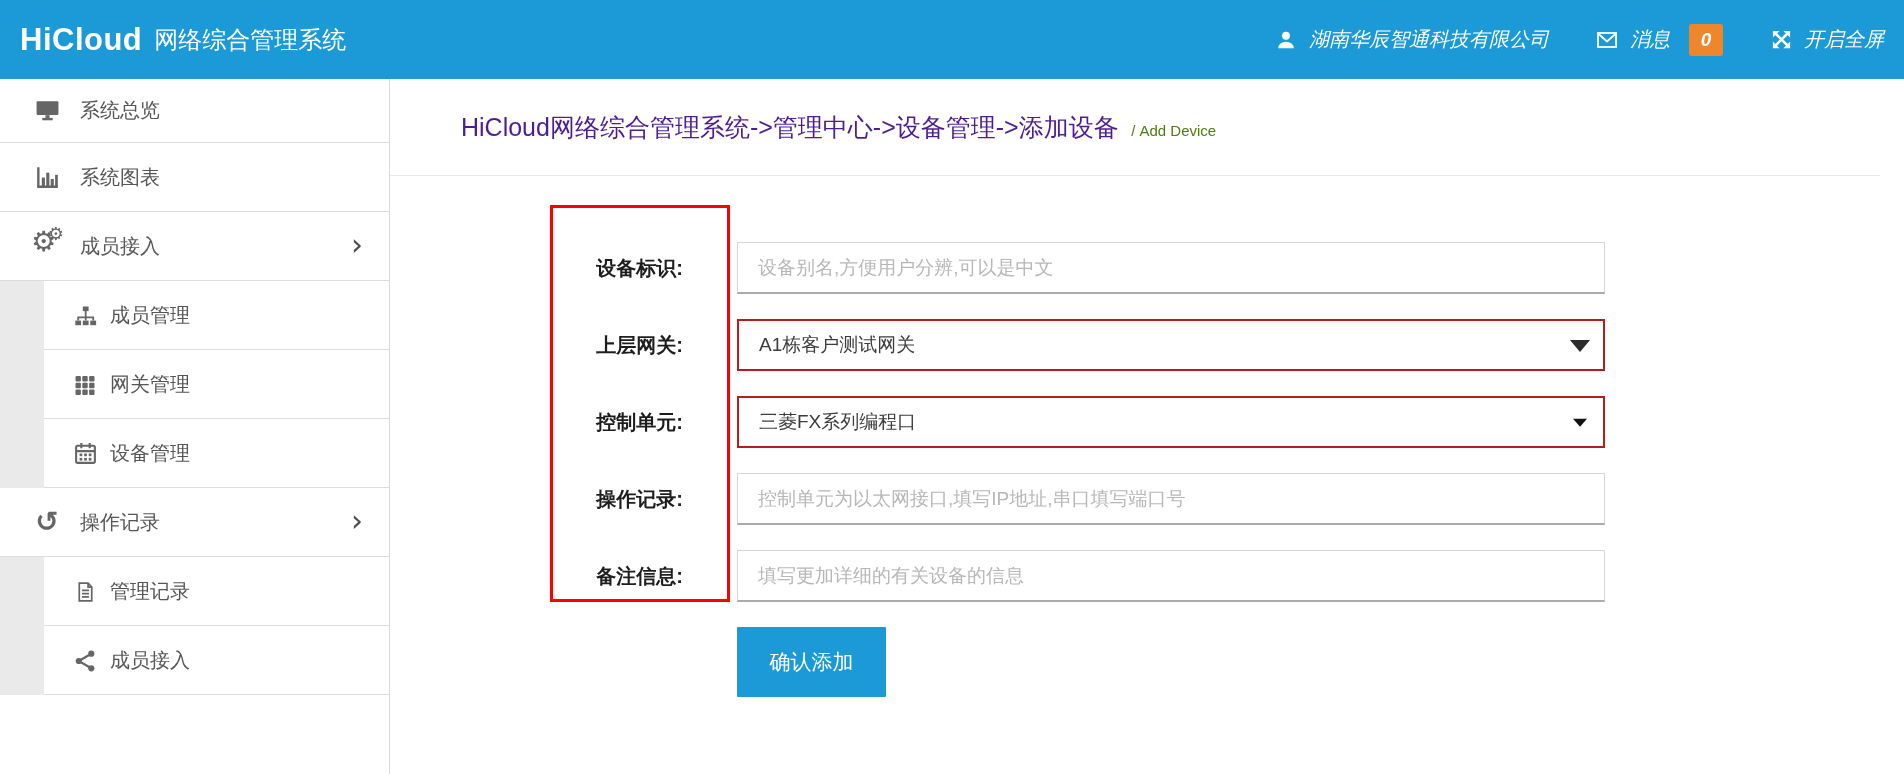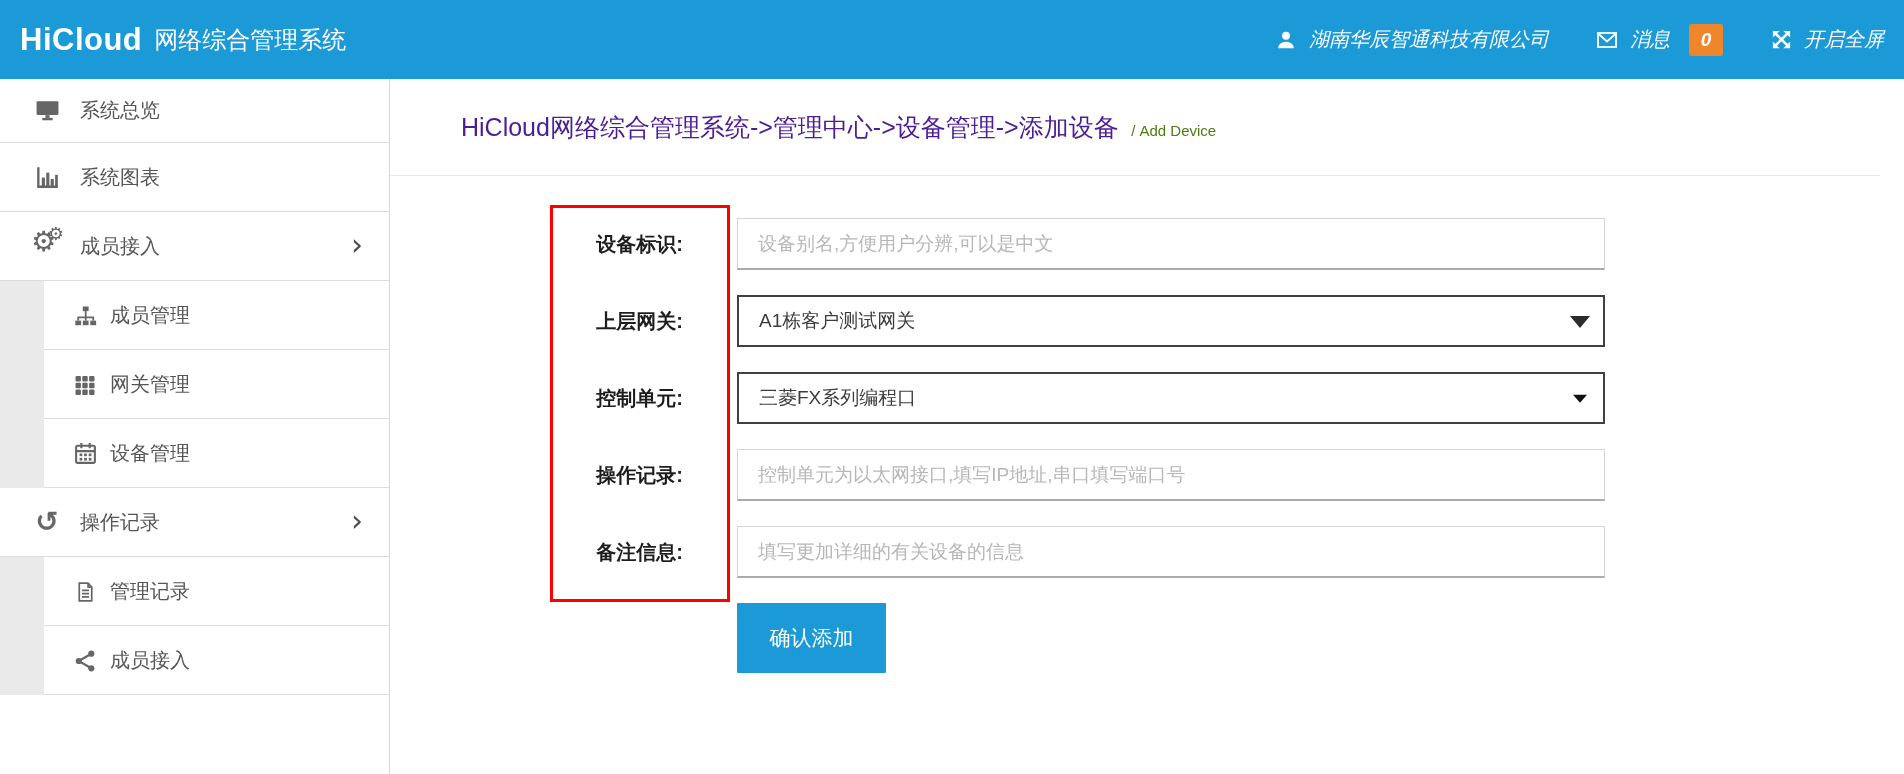--- a/index.html
+++ b/index.html
@@ -37,26 +37,26 @@
   .cog-small { position:absolute; right:-3px; top:-7px; font-size:18px; line-height:18px; color:#666; }
   .hist-glyph { font-size:28px; line-height:26px; font-weight:bold; color:#666; }
 
   
   .main { flex:1; position:relative; background:#fff; }
   .crumb-bar { height:97px; margin-right:24px; padding:32px 0 0 28px; border-bottom:1px solid #e8e8e8; white-space:nowrap; }
   .bc-path { color:#4c1d95; font-size:25px; font-weight:normal;margin-left:43px; }
   .bc-suffix { color:#4d7c0f; font-size:15px; margin-left:8px; }
 
   .form-area { padding-top:42px; }
-  .form-row { display:flex; align-items:center; height:52px; margin-bottom:25px; }
+  .form-row { display:flex; align-items:center; height:52px; margin-bottom:25px;margin-top:24px; }
   .row-label { width:179px; margin-left:160px; text-align:center; font-size:20px; font-weight:bold; color:#1d1d1d; flex:none; }
   .row-field { position:relative; margin-left:8px; width:868px; height:52px; flex:none; }
   .text-input { width:100%; height:100%; border:1px solid #d6d6d6; border-bottom:2px solid #ababab; padding:0 20px; font-size:19px; color:#555; font-family:inherit; outline:none; background:#fff; }
   .text-input::placeholder { color:#b7b7b7; opacity:1; }
-  .select-box { width:100%; height:100%; border:2px solid #404040; background:#fff; display:flex; align-items:center; padding:0 40px 0 20px; font-size:19px; color:#3c3c3c; cursor:pointer; }
+  .select-box { width:100%; height:100%; border:2px solid #b91c1c; background:#fff; display:flex; align-items:center; padding:0 40px 0 20px; font-size:19px; color:#3c3c3c; cursor:pointer; }
   .arrow-lg { position:absolute; right:15px; top:50%; transform:translateY(-42%); width:0; height:0; border-left:10px solid transparent; border-right:10px solid transparent; border-top:12px solid #2b2b2b; }
   .arrow-sm { position:absolute; right:18px; top:50%; transform:translateY(-40%); width:0; height:0; border-left:7px solid transparent; border-right:7px solid transparent; border-top:8px solid #111; }
   .red-box { position:absolute; left:160px; top:126px; width:180px; height:397px; border:3px solid #fe0000; pointer-events:none; }
   .submit-btn { display:block; margin-left:347px; width:149px; height:70px; background:#1b9ad7; color:#fff; border:none; font-size:21px; font-family:inherit; cursor:pointer; border-radius:1px; }
 </style>
 </head>
 <body>
 
 <div class="screen">
 

